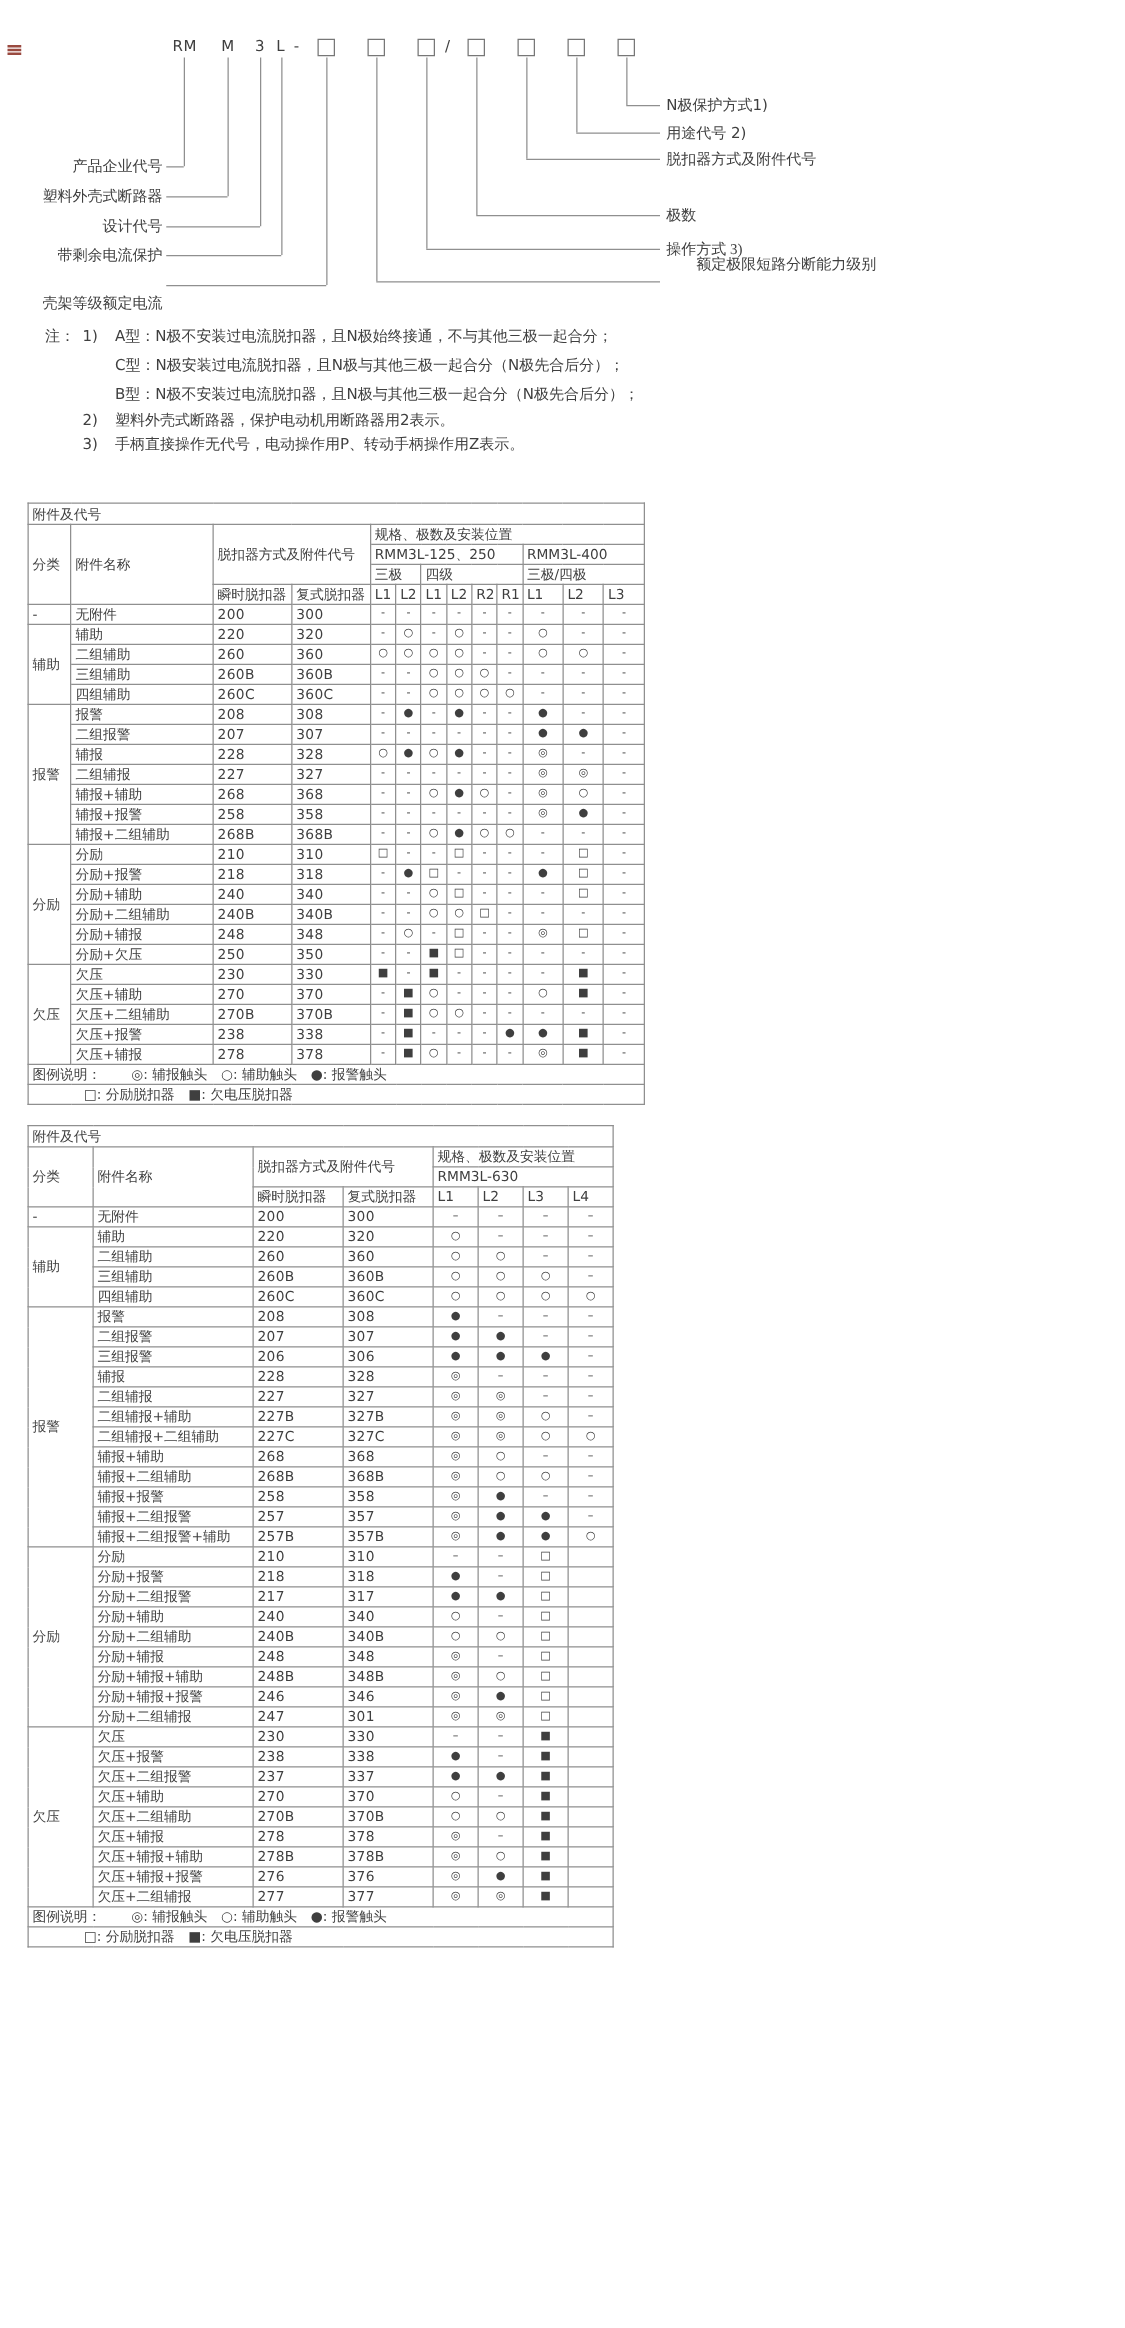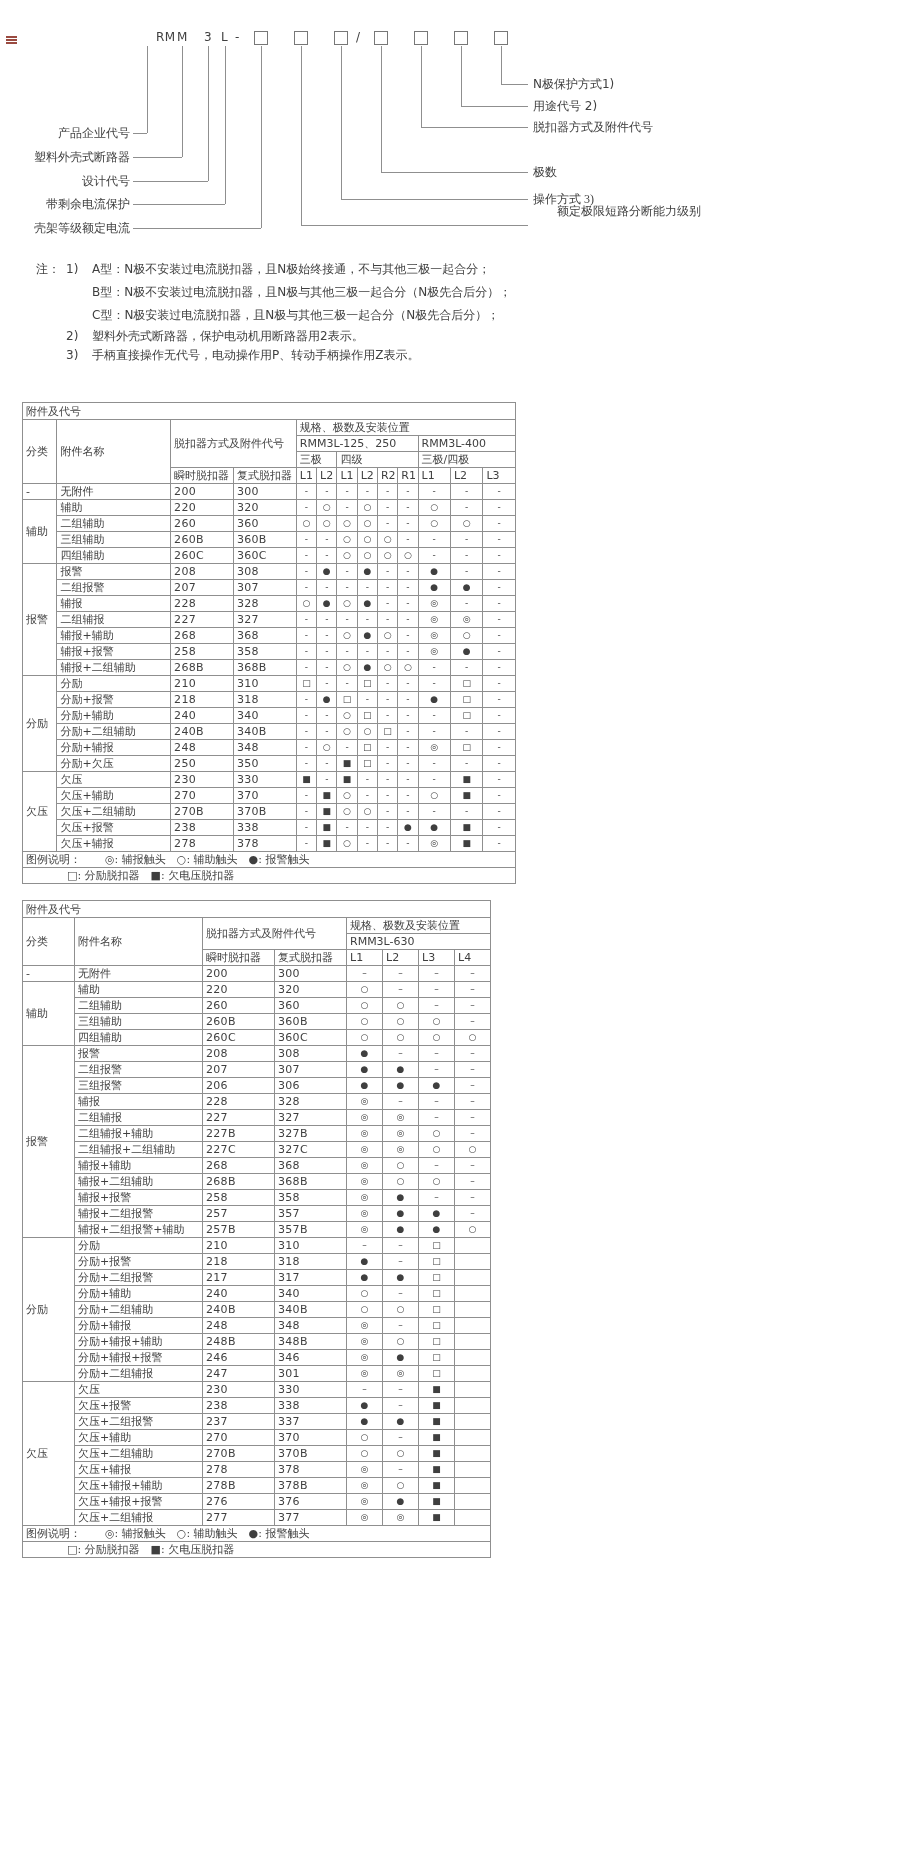--- a/index.html
+++ b/index.html
@@ -48,21 +48,21 @@
 <body>
 
 <div class="corner-mark">
   <div class="corner-bar"></div>
   <div class="corner-bar"></div>
   <div class="corner-bar"></div>
 </div>
 
 <div class="diagram">
 
-  <span class="code-part" style="left:138px;top:30px;margin-left:18px;">RM</span>
+  <span class="code-part" style="left:138px;top:30px;">RM</span>
   <span class="code-part" style="left:177px;top:30px;">M</span>
   <span class="code-part" style="left:204px;top:30px;">3</span>
   <span class="code-part" style="left:221px;top:30px;">L</span>
   <span class="code-part" style="left:235px;top:30px;">-</span>
   <span class="code-box" style="left:254px;top:31px;"></span>
   <span class="code-box" style="left:294px;top:31px;"></span>
   <span class="code-box" style="left:334px;top:31px;"></span>
   <span class="code-part" style="left:356px;top:30px;">/</span>
   <span class="code-box" style="left:374px;top:31px;"></span>
   <span class="code-box" style="left:414px;top:31px;"></span>
@@ -91,38 +91,38 @@
   <div class="hline" style="left:461px;top:106px;width:67px;"></div>
   <div class="hline" style="left:421px;top:127px;width:107px;"></div>
   <div class="hline" style="left:381px;top:172px;width:147px;"></div>
   <div class="hline" style="left:341px;top:199px;width:187px;"></div>
   <div class="hline" style="left:301px;top:225px;width:227px;"></div>
 
   <div class="dlabel left" style="top:126px;">产品企业代号</div>
   <div class="dlabel left" style="top:150px;">塑料外壳式断路器</div>
   <div class="dlabel left" style="top:174px;">设计代号</div>
   <div class="dlabel left" style="top:197px;">带剩余电流保护</div>
-  <div class="dlabel left" style="top:221px;">壳架等级额定电流</div>
+  <div class="dlabel left" style="top:235px;">壳架等级额定电流</div>
 
   <div class="dlabel right" style="top:77px;">N极保护方式1)</div>
   <div class="dlabel right" style="top:99px;">用途代号 2)</div>
   <div class="dlabel right" style="top:120px;">脱扣器方式及附件代号</div>
   <div class="dlabel right" style="top:165px;">极数</div>
   <div class="dlabel right" style="top:192px;font-family:Liberation Serif, serif;">操作方式 3)</div>
   <div class="dlabel right" style="top:204px;margin-left:24px;">额定极限短路分断能力级别</div>
 </div>
 
 <div class="notes">
   <div class="note-row">
     <span class="note-label">注：</span>
     <span class="note-num">1)</span>
     <div class="note-lines">
       <div class="note-line">A型：N极不安装过电流脱扣器，且N极始终接通，不与其他三极一起合分；</div>
+      <div class="note-line">C型：N极安装过电流脱扣器，且N极与其他三极一起合分（N极先合后分）；</div>
       <div class="note-line">B型：N极不安装过电流脱扣器，且N极与其他三极一起合分（N极先合后分）；</div>
-      <div class="note-line">C型：N极安装过电流脱扣器，且N极与其他三极一起合分（N极先合后分）；</div>
     </div>
   </div>
   <div class="note-row compact">
     <span class="note-label"></span>
     <span class="note-num">2)</span>
     <div class="note-lines">
       <div class="note-line">塑料外壳式断路器，保护电动机用断路器用2表示。</div>
     </div>
   </div>
   <div class="note-row compact">

